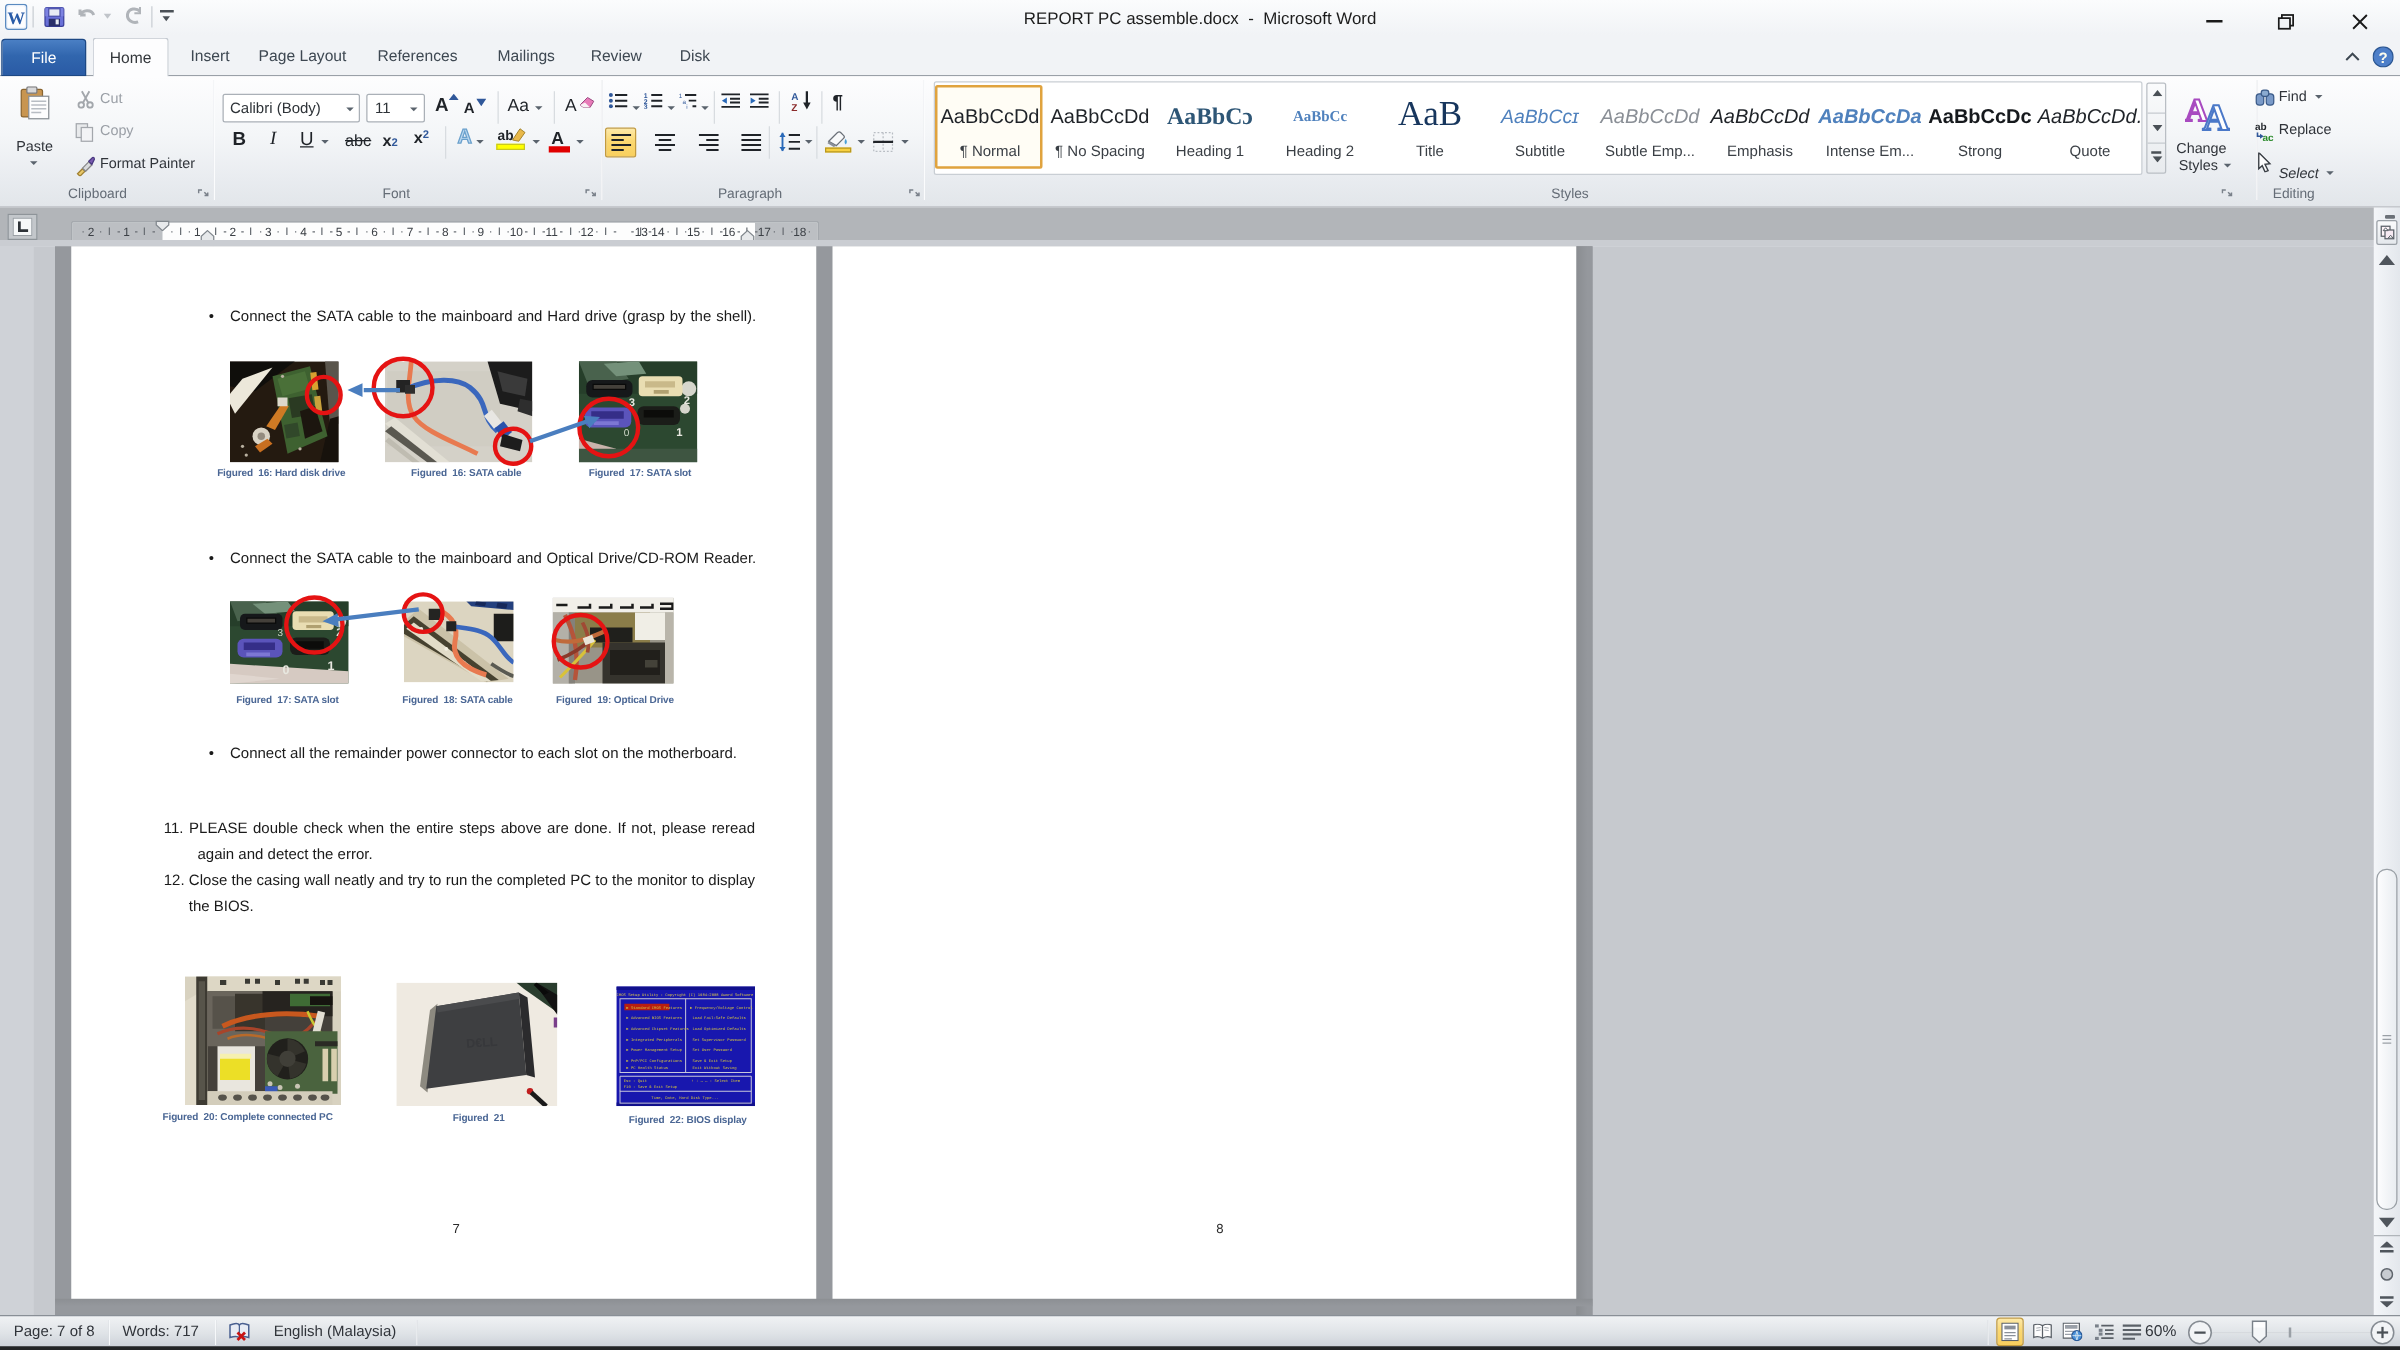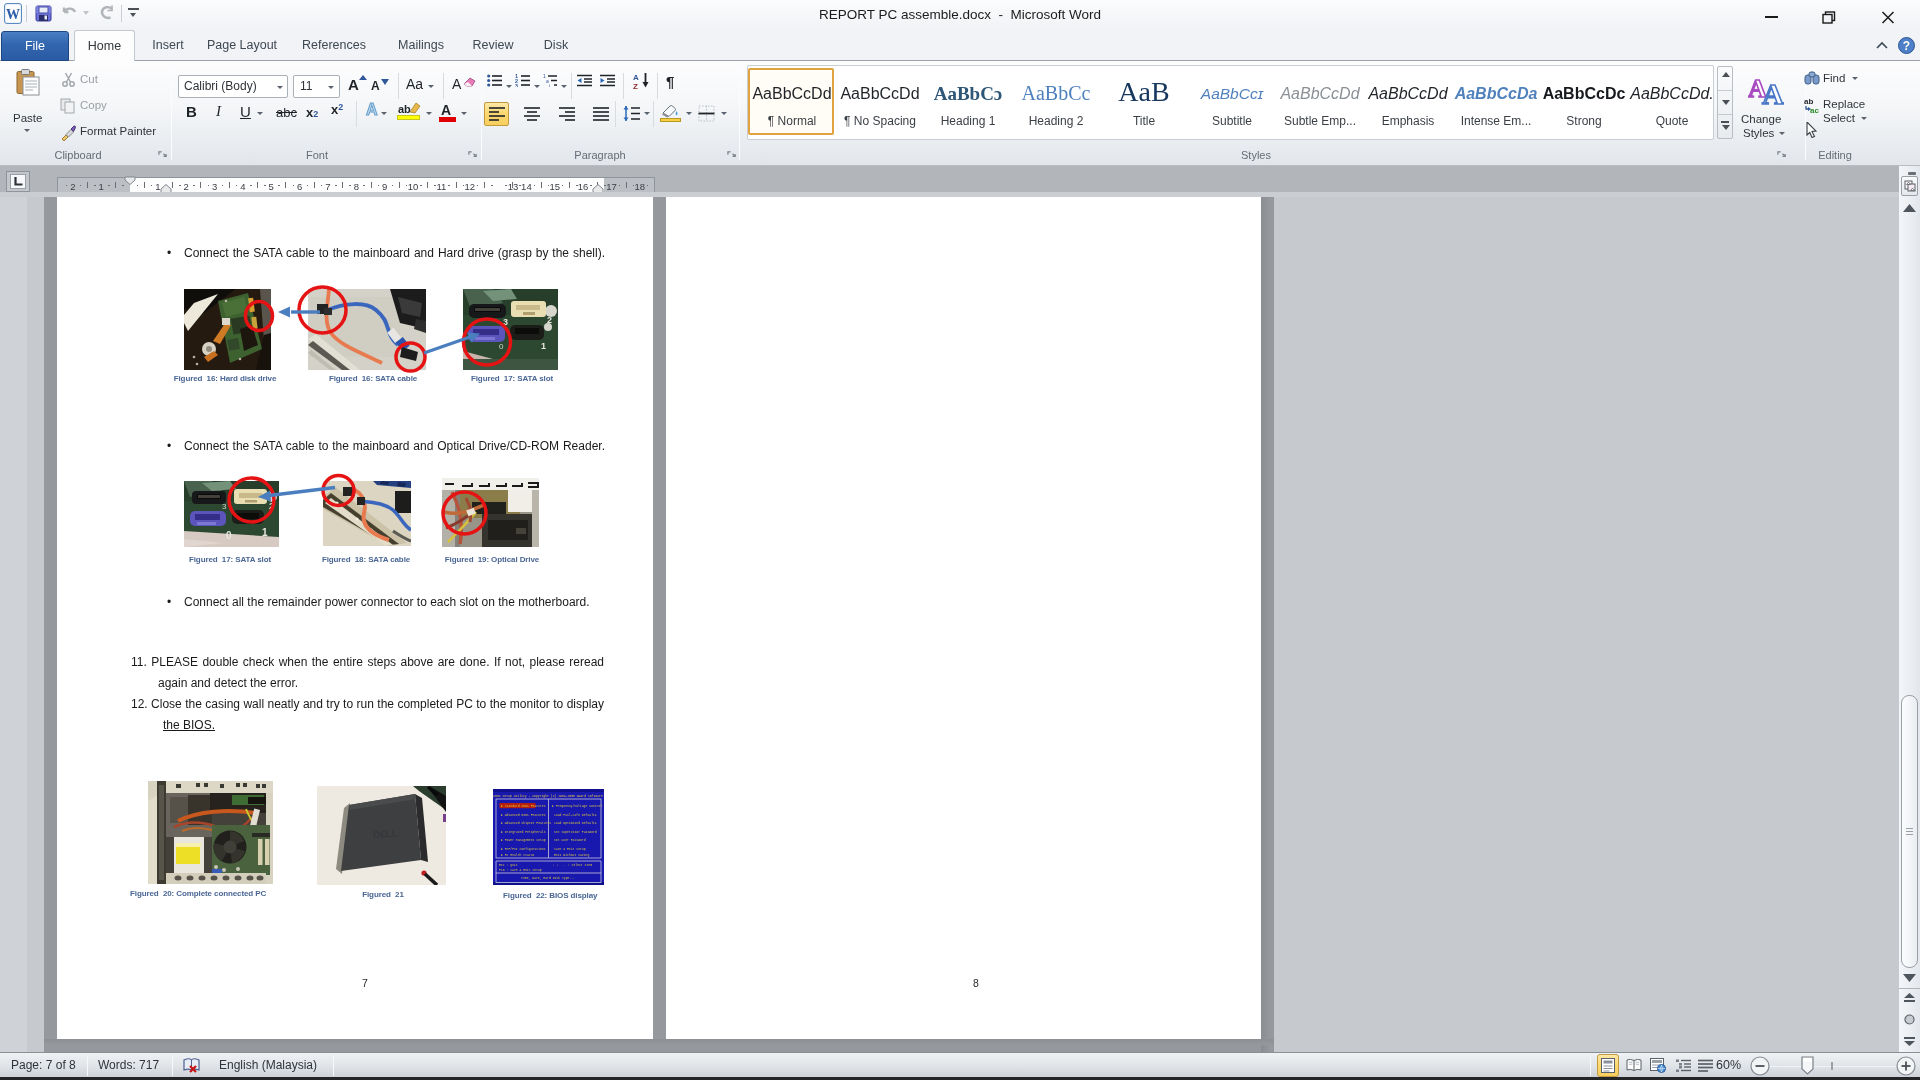--- a/index.html
+++ b/index.html
@@ -386,21 +386,21 @@
           </div>
         <div class="stile" style="left:836px;">
             <div class="ssample" style="color:#1f2328;">AaBbCcDd</div>
             <div class="sname">¶ No Spacing</div>
           </div>
         <div class="stile" style="left:924px;">
             <div class="ssample" style="color:#2e5676;font-family:'Liberation Serif',serif;font-weight:bold;font-size:19px;">AaBbCɔ</div>
             <div class="sname">Heading 1</div>
           </div>
         <div class="stile" style="left:1012px;">
-            <div class="ssample" style="color:#4f81bd;font-family:'Liberation Serif',serif;font-weight:normal;font-size:20px;">AaBbCc</div>
+            <div class="ssample" style="color:#4f81bd;font-family:'Liberation Serif',serif;font-weight:bold;font-size:12px;">AaBbCc</div>
             <div class="sname">Heading 2</div>
           </div>
         <div class="stile" style="left:1100px;">
             <div class="ssample" style="color:#17365d;font-family:'Liberation Serif',serif;font-size:28px;top:5px;height:36px;line-height:36px;">AaB</div>
             <div class="sname">Title</div>
           </div>
         <div class="stile" style="left:1188px;">
             <div class="ssample" style="color:#4f81bd;font-family:Liberation Sans, sans-serif;font-style:italic;font-size:15.5px;">AaBbCcɪ</div>
             <div class="sname">Subtitle</div>
           </div>
@@ -463,21 +463,21 @@
       <svg class="abs" style="left:1804px;top:36px;" width="17" height="16" viewBox="0 0 17 16">
         <text x="0" y="7" font-size="8" font-weight="bold" fill="#1f2328">ab</text>
         <text x="6" y="16" font-size="8" font-weight="bold" fill="#2a8a2a">ac</text>
         <path d="M2 9 L2 12 L5 12" fill="none" stroke="#30589a" stroke-width="1.3"></path>
         <path d="M4 10 L7 12 L4 14 Z" fill="#30589a"></path>
       </svg>
       <div class="btnlabel" style="left:1823px;top:37px;">Replace</div>
       <svg class="abs" style="left:1806px;top:61px;" width="12" height="16" viewBox="0 0 12 16">
         <path d="M1 0 L10 9 L6 9.5 L8.5 14.5 L6 15.5 L3.8 10.5 L1 13 Z" fill="#fdfdfd" stroke="#3a3f45" stroke-width="1.1"></path>
       </svg>
-      <div class="btnlabel" style="left:1823px;top:51px;">Select <span class="darr" style="margin-left:3px;"></span></div>
+      <div class="btnlabel" style="left:1823px;top:72px;font-style:italic;">Select <span class="darr" style="margin-left:3px;"></span></div>
       <div class="glabel" style="left:1735px;">Editing</div>
     </div>
   </div>
   <div id="rulerband">
 
     <div class="abs" style="left:6px;top:5px;width:24px;height:21px;background:#c3c7cb;border:1px solid #8e9499;"></div>
     <div class="abs" style="left:10px;top:8px;width:16px;height:15px;background:#f6f8f9;border:1px solid #9aa0a5;"></div>
     <svg class="abs" style="left:14px;top:11px;" width="9" height="9" viewBox="0 0 9 9">
         <path d="M1.5 0 L1.5 7.5 L8.5 7.5" fill="none" stroke="#2e3338" stroke-width="2.2"></path>
       </svg>
@@ -747,21 +747,21 @@
         <div class="cap" style="left:116px;top:358px;width:114px;">Figured&nbsp; 17: SATA slot</div>
         <div class="cap" style="left:252px;top:358px;width:114px;">Figured&nbsp; 18: SATA cable</div>
         <div class="cap" style="left:378px;top:358px;width:114px;">Figured&nbsp; 19: Optical Drive</div>
         <div class="doctext" style="left:110px;top:398.5px;width:438px;">
           <span style="position:absolute;left:0;">•</span>
           <span style="position:absolute;left:17px;width:421px;display:inline-block;">Connect all the remainder power connector to each slot on the motherboard.</span>
         </div>
         <div class="doctext" style="left:74px;top:459px;width:473px;text-align:justify;text-align-last:justify;">11. PLEASE double check when the entire steps above are done. If not, please reread</div>
         <div class="doctext" style="left:101px;top:480px;">again and detect the error.</div>
         <div class="doctext" style="left:74px;top:501px;width:473px;text-align:justify;text-align-last:justify;">12. Close the casing wall neatly and try to run the completed PC to the monitor to display</div>
-        <div class="doctext" style="left:106px;top:522px;text-decoration:underline;">the BIOS.</div>
+        <div class="doctext" style="left:94px;top:522px;">the BIOS.</div>
         <div id="img7"><svg width="125" height="103" viewBox="0 0 125 103">
           <rect width="125" height="103" fill="#d8d2c0"></rect>
           <polygon points="0,20 10,14 10,103 0,103" fill="#e2dccb"></polygon>
           <rect x="9" y="0" width="9" height="103" fill="#3d3a32"></rect>
           <rect x="11" y="4" width="5" height="95" fill="#57544a"></rect>
           <rect x="18" y="0" width="107" height="12" fill="#ddd7c5"></rect>
           <g fill="#3a3a34">
             <rect x="28" y="3" width="5" height="4"></rect>
                 <rect x="48" y="2" width="4" height="4"></rect>
                 <rect x="56" y="2" width="4" height="4"></rect>

